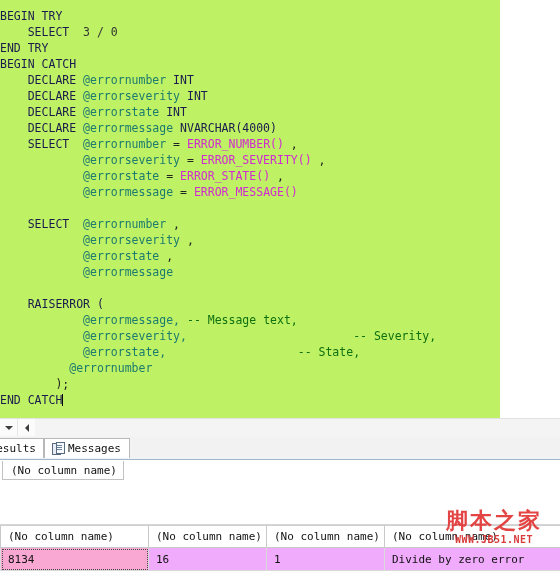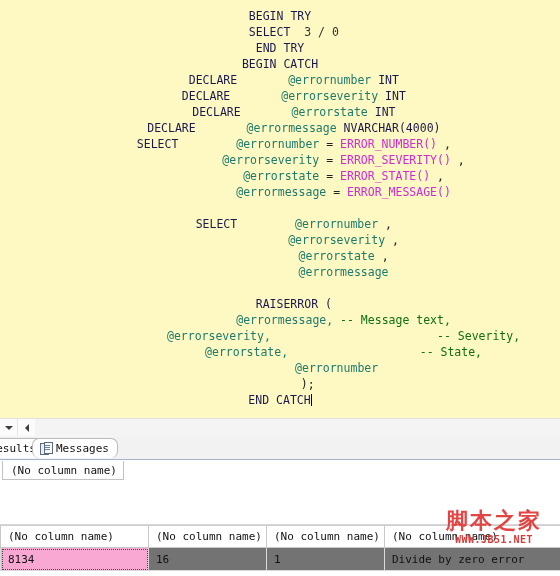--- a/index.html
+++ b/index.html
@@ -14,41 +14,40 @@
     overflow: hidden;
     font-family: "Liberation Sans", sans-serif;
     font-size: 11px;
     color: #000;
   }
 
   
   #editor {
     position: absolute;
     left: 0; top: 0;
-    width: 560px;
+    width: 500px;
     height: 418px;
-    background: #fef9c3;
+    background: #bef264;
     overflow: hidden;
-    text-align: center;
   }
   #code {
     position: absolute;
     left: 0;
     top: 8px;
     width: 560px;
     font-family: "DejaVu Sans Mono", "Liberation Mono", monospace;
     font-size: 11.5px;
     line-height: 16px;
     white-space: pre;
     color: #19194d;
     letter-spacing: 0px;
   }
   .ln { height: 16px; white-space: pre; }
   .kw   { color: #1a1a4d; }
-  .var  { color: #1d7a6e; margin-left: 44px; }
+  .var  { color: #1d7a6e; }
   .fn   { color: #d12ad1; }
   .cmt  { color: #107010; }
   .plain{ color: #222222; }
   .num  { color: #333333; }
   .caret {
     display: inline-block;
     width: 1px;
     height: 12px;
     background: #000;
     vertical-align: -2px;
@@ -110,23 +109,22 @@
     border: 1px solid #b9b9b9;
     border-bottom: none;
   }
   #tab-results {
     left: -26px;
     width: 70px;
     border-left: none;
     justify-content: flex-end;
   }
   #tab-messages {
-    left: 32px;
+    left: 44px;
     width: 86px;
-    border-radius: 7px;
   }
   .tab-icon {
     width: 12px; height: 13px;
     position: relative;
     flex: 0 0 auto;
   }
   .tab-icon .sheet {
     position: absolute; left: 0; top: 1px;
     width: 7px; height: 10px;
     background: #e8eef6;
@@ -188,21 +186,21 @@
     border-top: 1px solid #cfcfcf;
     font-weight: normal;
     text-align: left;
     padding: 0 0 0 7px;
     color: #111;
     white-space: nowrap;
     overflow: hidden;
   }
   #grid-bottom td {
     height: 22px;
-    background: #737373;
+    background: #f0abfc;
     border: 1px solid #d9d9d9;
     padding: 0 0 0 7px;
     color: #111;
     white-space: nowrap;
     overflow: hidden;
   }
   #grid-bottom td.sel {
     background: #f9a8d4;
     outline: 1px dotted #4a4a4a;
     outline-offset: -2px;

